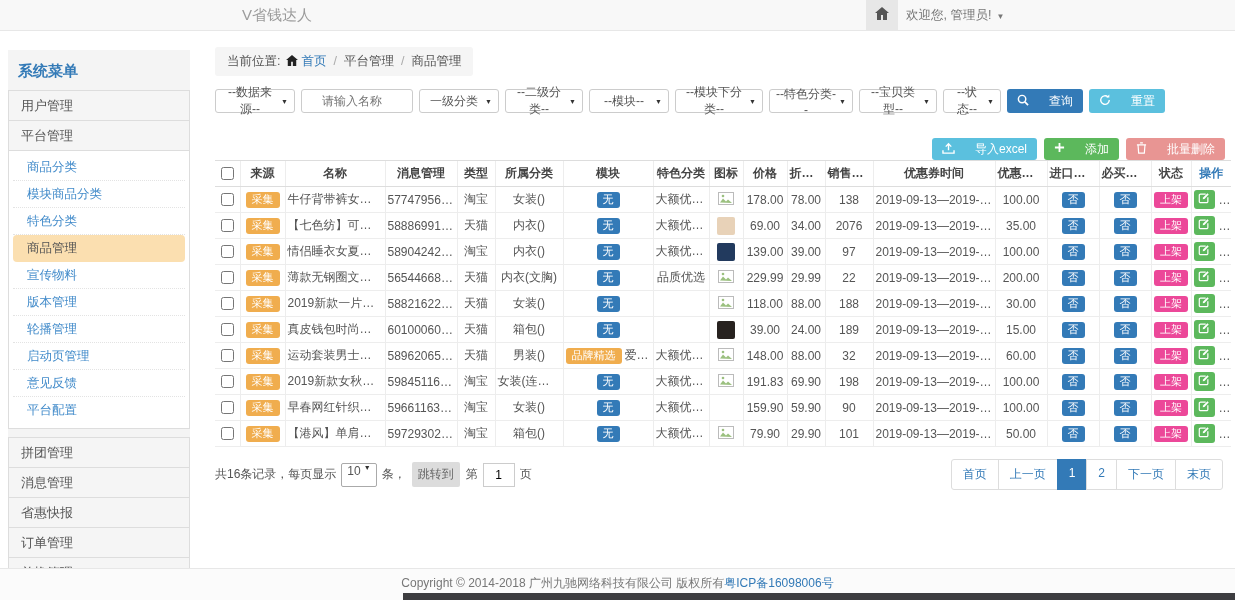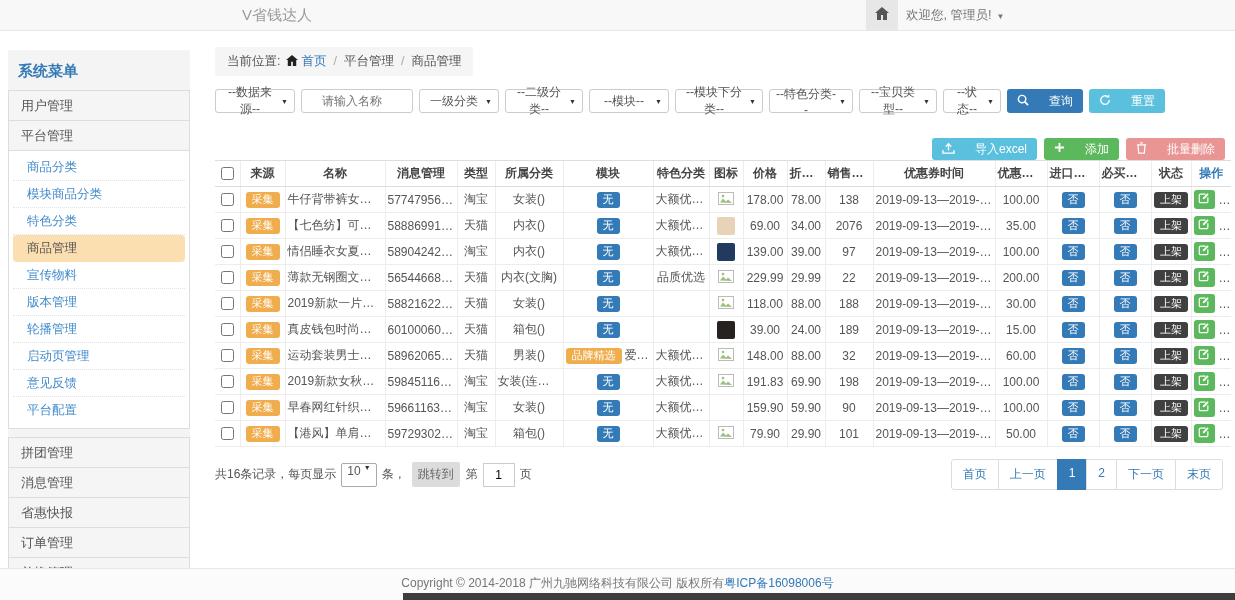--- a/index.html
+++ b/index.html
@@ -49,21 +49,21 @@
   
   .grid{width:100%;border-collapse:collapse;margin-top:0;table-layout:fixed;font-size:12px;color:#555;}
   .grid th{border-top:1px solid #ddd;border-bottom:1px solid #ddd;height:25px;font-weight:bold;color:#444;}
   .grid th,.grid td{border-left:1px solid #ededed;text-align:center;padding:0 2px;overflow:hidden;white-space:nowrap;text-overflow:ellipsis;}
   .grid th:first-child,.grid td:first-child{border-left:none;}
   .grid td{border-bottom:1px solid #ededed;height:25px;}
   .grid .op-col{color:#337ab7;}
   .badge{display:inline-block;border-radius:3px;color:#fff;font-size:11px;padding:2.5px 6px;line-height:1;}
   .badge-orange{background:#f0ad4e;}
   .badge-blue{background:#337ab7;}
-  .badge-green{background:#404040;}
+  .badge-green{background:#ec4899;}
   .module-text{margin-left:3px;color:#555;}
   .thumb{width:18px;height:18px;margin:0 auto;border-radius:2px;}
   .op-btn{width:21px;height:19px;border:none;border-radius:3px;display:inline-flex;align-items:center;justify-content:center;cursor:pointer;padding:0;}
   .op-edit{background:#5cb85c;margin-right:4px;}
   .op-del{background:#d9534f;}
   
   .pager-row{display:flex;justify-content:space-between;align-items:center;margin-top:12px;font-size:12px;color:#555;}
   .pager-left{display:flex;align-items:center;}
   .pp-select{display:inline-flex;border:1px solid #aaa;border-radius:2px;height:22px;padding:0 5px;margin:0 5px;cursor:pointer;background:#fff;}
   .jump-btn{background:#dcdcdc;color:#666;border-radius:2px;padding:4px 6px;margin:0 6px;cursor:pointer;}

